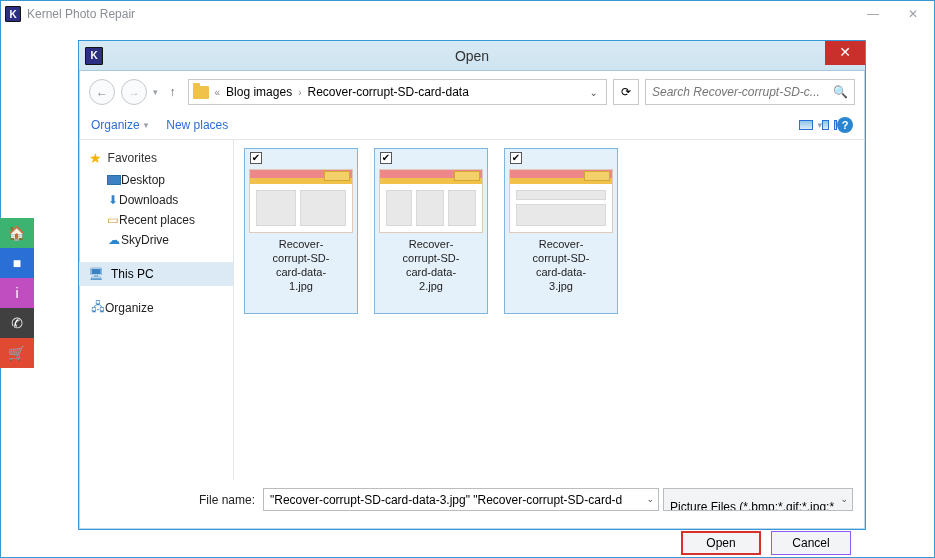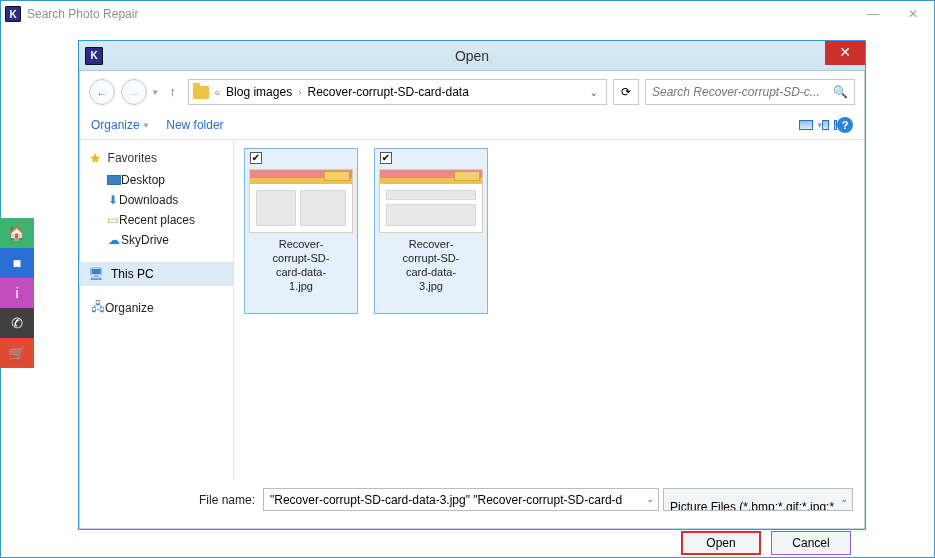--- a/index.html
+++ b/index.html
@@ -91,21 +91,21 @@
   .row2 { display: flex; justify-content: flex-end; gap: 10px; padding-right: 2px; }
   .btn { width: 80px; height: 24px; border: 1px solid #8b5cf6; background: #f3f4f5; display:flex;align-items:center;justify-content:center; }
   .btn.open { border: 2px solid #d9302c; }
 </style>
 </head>
 <body>
 
 <div class="app-window">
   <div class="app-titlebar">
     <div class="app-icon">K</div>
-    <span class="title">Search Photo Repair</span>
+    <span class="title">Kernel Photo Repair</span>
     <span class="spacer"></span>
     <div class="win-ctrl">—</div>
     <div class="win-ctrl">✕</div>
   </div>
 </div>
 
 <div class="side-toolbar">
   <div class="st-home">🏠</div>
   <div class="st-video">■</div>
   <div class="st-info">i</div>
@@ -138,21 +138,21 @@
       <input placeholder="Search Recover-corrupt-SD-c..." style="">
       <span class="sicon">🔍</span>
     </div>
   </div>
 
   <div class="toolrow">
     <span class="org">
         <span>Organize</span> 
         <span class="dropchev">▾</span>
       </span>
-    <span class="newf">New folder</span>
+    <span class="newf">New places</span>
     <span class="spacer"></span>
     <span class="viewic">
         <span class="box"></span> 
         <span class="dropchev">▾</span>
       </span>
     <span class="viewic">
         <span class="box" style="width:7px"></span>
         <span class="box" style="width:3px;margin-left:1px"></span>
       </span>
     <span class="help">?</span>
@@ -203,20 +203,32 @@
           <div class="blk" style="left:50px;top:20px;width:46px;height:36px"></div>
         </div>
         <div class="name">Recover-corrupt-SD-card-data-1.jpg</div>
       </div>
       <div class="thumb">
         <div class="chk">✔</div>
         <div class="img">
           <div class="bar1"></div>
             <div class="bar2"></div>
             <div class="tag"></div>
+          <div class="blk" style="left:6px;top:20px;width:26px;height:36px"></div>
+          <div class="blk" style="left:36px;top:20px;width:28px;height:36px"></div>
+          <div class="blk" style="left:68px;top:20px;width:28px;height:36px"></div>
+        </div>
+        <div class="name">Recover-corrupt-SD-card-data-2.jpg</div>
+      </div>
+      <div class="thumb">
+        <div class="chk">✔</div>
+        <div class="img">
+          <div class="bar1"></div>
+            <div class="bar2"></div>
+            <div class="tag"></div>
           <div class="blk" style="left:6px;top:20px;width:90px;height:10px"></div>
           <div class="blk" style="left:6px;top:34px;width:90px;height:22px"></div>
         </div>
         <div class="name">Recover-corrupt-SD-card-data-3.jpg</div>
       </div>
     </div>
   </div>
 
   <div class="bottom">
     <div class="row1">

